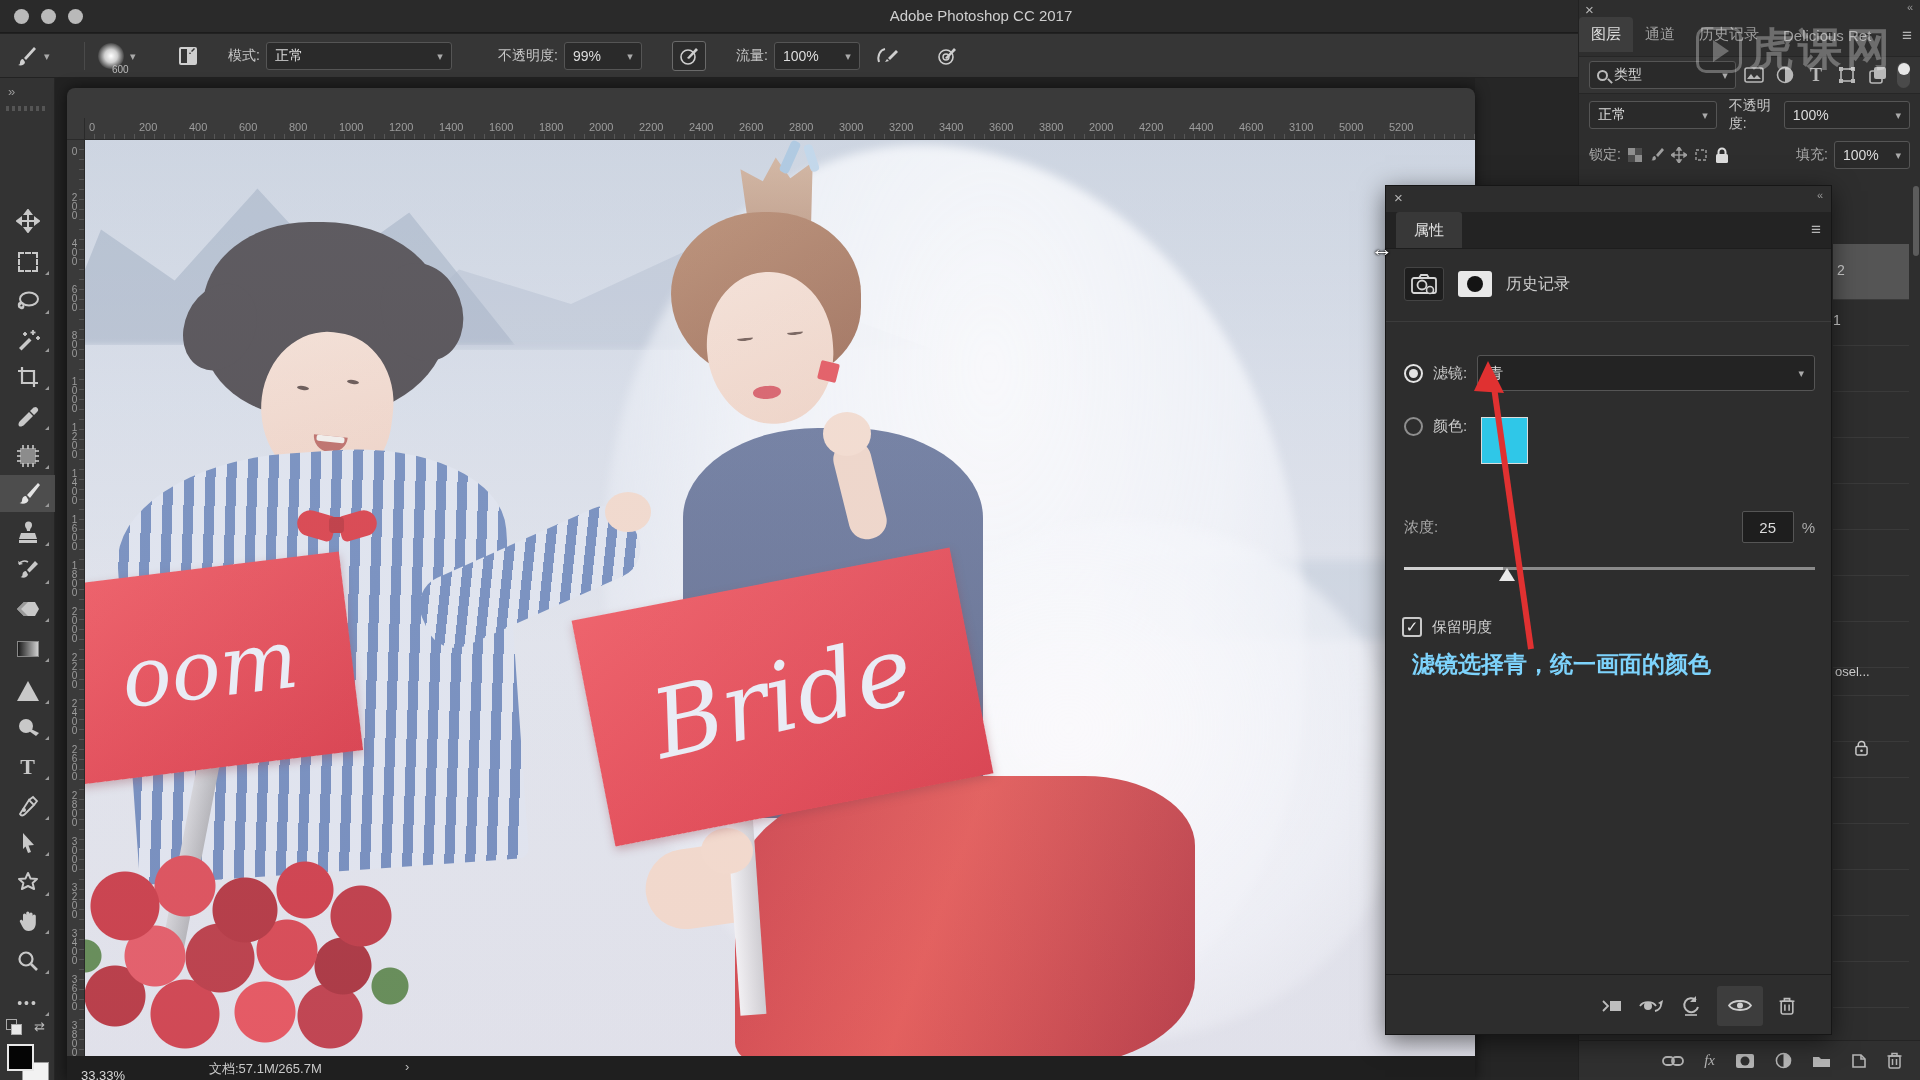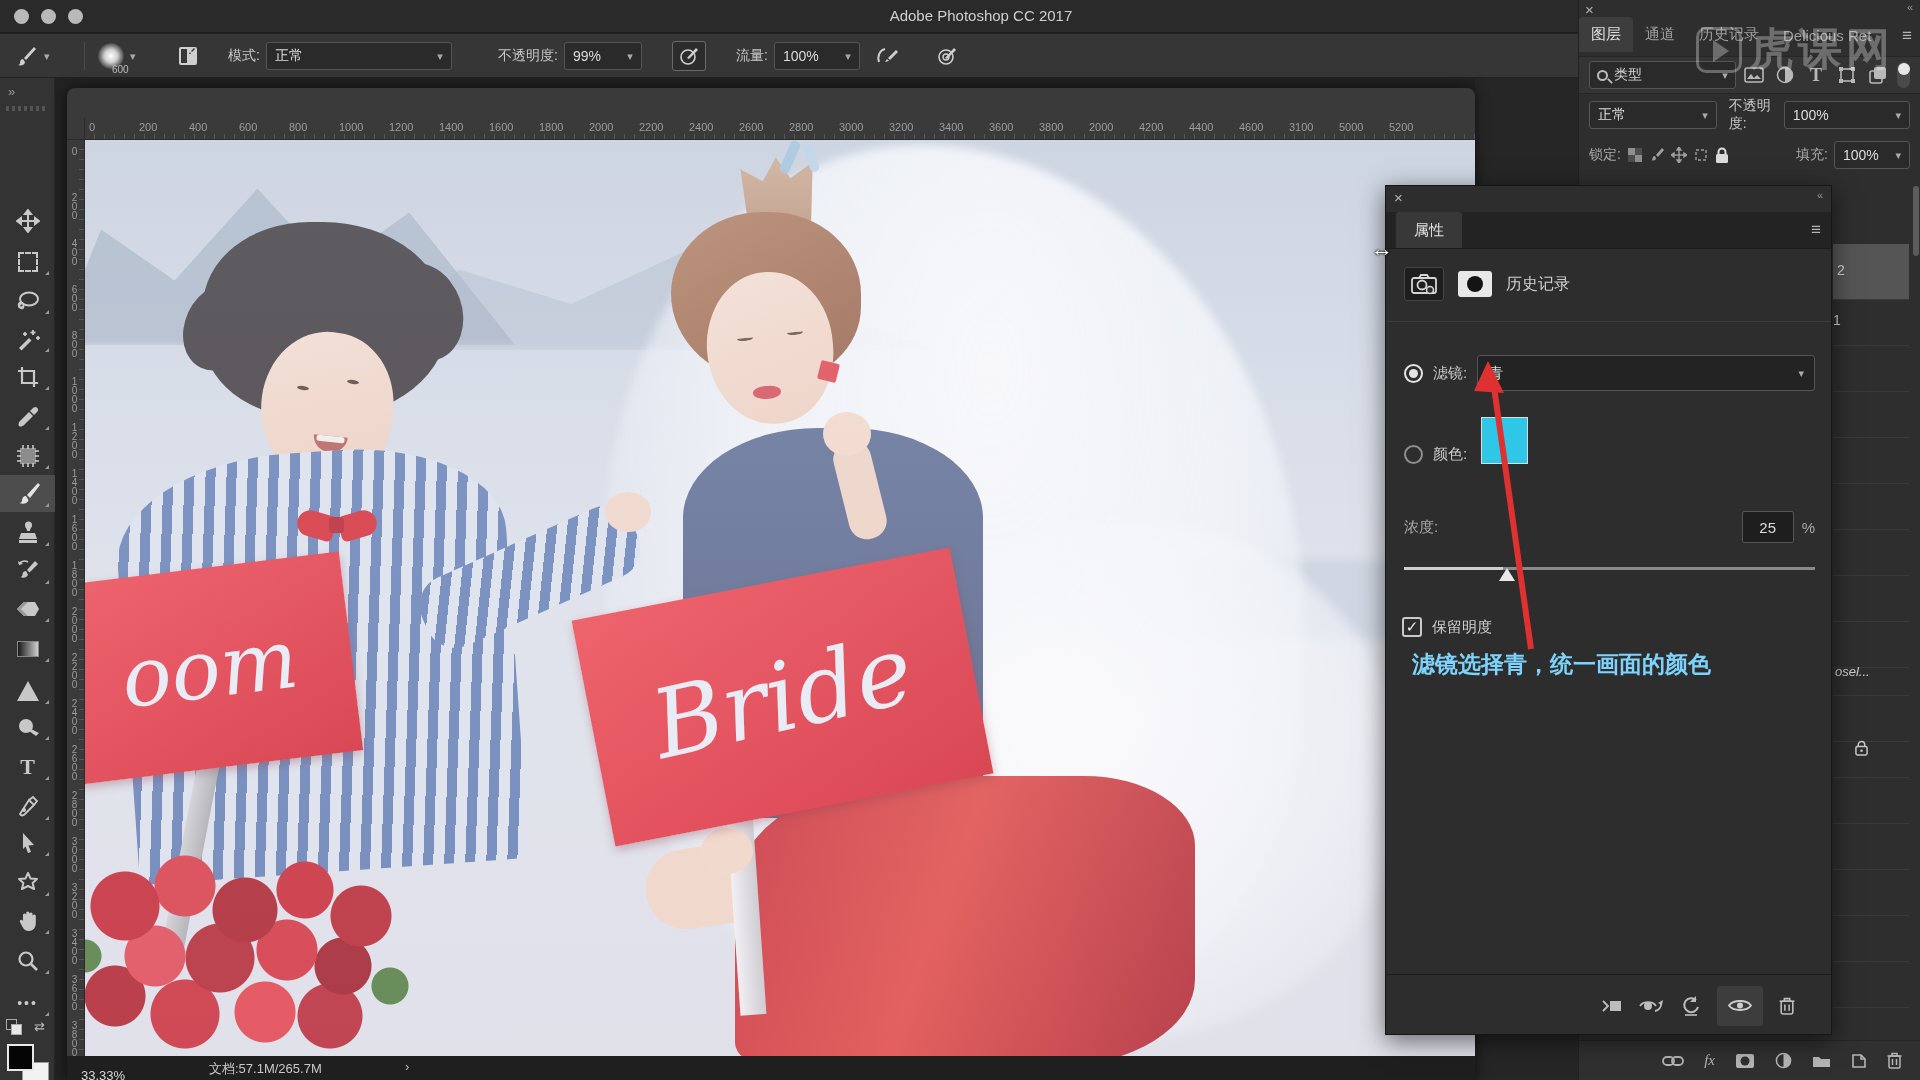--- a/index.html
+++ b/index.html
@@ -192,21 +192,21 @@
   .cam-box { width:40px; height:34px; background:#1e1e1e; border:1px solid #444; border-radius:3px; display:flex; align-items:center; justify-content:center; }
   .mask-ico { width:34px; height:26px; background:#e8e8e8; border-radius:3px; position:relative; }
   .mask-ico::after { content:""; position:absolute; left:9px; top:5px; width:16px; height:16px; border-radius:50%; background:#141414; }
   .adj-title { font-size:16px; color:#cfcfcf; }
   .divider { position:absolute; left:0; top:72px; width:100%; height:1px; background:#3c3c3c; }
   .radio { width:19px; height:19px; border-radius:50%; border:2px solid #8e8e8e; position:relative; flex:none; }
   .radio.sel { border:2px solid #e4e4e4; }
   .radio.sel::after { content:""; position:absolute; left:3px; top:3px; width:9px; height:9px; border-radius:50%; background:#e4e4e4; }
   #filter-line { position:absolute; left:18px; top:106px; width:411px; display:flex; align-items:center; gap:10px; font-size:15px; }
   #filter-dd { flex:1; height:36px; background:#232323; border:1px solid #555; border-radius:3px; display:flex; align-items:center; padding:0 10px; color:#dedede; }
-  #color-line { position:absolute; left:18px; top:168px; display:flex; align-items:flex-end; gap:10px; font-size:15px; }
+  #color-line { position:absolute; left:18px; top:168px; display:flex; align-items:flex-start; gap:10px; font-size:15px; }
   #color-swatch { width:47px; height:47px; border:1px solid #dcdcdc; margin-left:4px; }
   #density-line { position:absolute; left:18px; top:262px; width:411px; display:flex; align-items:center; font-size:15px; color:#a9a9a9; }
   #density-box { margin-left:auto; width:52px; height:32px; background:#1e1e1e; border:1px solid #555; border-radius:2px; color:#dcdcdc; display:flex; align-items:center; justify-content:center; margin-right:8px; }
   #slider { position:absolute; left:18px; top:318px; width:411px; height:3px; background:linear-gradient(90deg,#cfcfcf 0 24%, #8a8a8a 24%); }
   #slider-thumb { position:absolute; left:24%; top:1px; margin-left:-8px; width:0; height:0; border-left:8px solid transparent; border-right:8px solid transparent; border-bottom:13px solid #e9e9e9; }
   #preserve-line { position:absolute; left:16px; top:368px; display:flex; align-items:center; gap:10px; font-size:15px; color:#cfcfcf; }
   .checkbox { width:20px; height:20px; border:2px solid #c9c9c9; border-radius:3px; background:#2d2d2d; color:#f0f0f0; font-size:15px; display:flex; align-items:center; justify-content:center; }
   #annotation { position:absolute; left:26px; top:400px; font-size:23px; font-weight:bold; }
   #arrow-svg { position:absolute; left:80px; top:110px; pointer-events:none; }
   #props-foot { position:absolute; left:0; top:788px; width:100%; height:62px; border-top:1px solid #1d1d1d; display:flex; align-items:center; justify-content:flex-end; gap:16px; padding:0 36px; color:#bdbdbd; }
@@ -679,21 +679,21 @@
   <div id="layers-sliver">
     <div class="lrow sel" style="top:66px; height:56px; padding:18px 0 0 4px;"><span>2</span></div>
     <div class="lrow" style="top:122px; height:46px; padding:12px 0 0 0;"><span>1</span></div>
     <div class="lrow" style="top:168px; height:46px;"></div>
     <div class="lrow" style="top:214px; height:46px;"></div>
     <div class="lrow" style="top:260px; height:46px;"></div>
     <div class="lrow" style="top:306px; height:46px;"></div>
     <div class="lrow" style="top:352px; height:46px;"></div>
     <div class="lrow" style="top:398px; height:46px;"></div>
     <div class="lrow" style="top:444px; height:46px;"></div>
-    <div class="lrow" style="top:472px; height:46px; padding:14px 0 0 2px; font-size:13px;font-style:italic;"><span>osel...</span></div>
+    <div class="lrow" style="top:472px; height:46px; padding:14px 0 0 2px; font-size:13px;"><span>osel...</span></div>
     <div class="lrow" style="top:518px; height:46px;"></div>
     <div class="lrow" style="top:548px; height:52px; padding:14px 0 0 22px;">
       <svg width="13" height="16" viewBox="0 0 14 17">
           <rect x="1" y="7" width="12" height="9" rx="1.5" fill="none" stroke="#c9c9c9" stroke-width="1.6"></rect>
           <path d="M3.5 7 V5 a3.5 3.5 0 0 1 7 0 V7" fill="none" stroke="#c9c9c9" stroke-width="1.6"></path>
           <circle cx="7" cy="11.5" r="1.4" fill="#c9c9c9"></circle>
         </svg>
     </div>
     <div class="lrow" style="top:600px; height:46px;"></div>
     <div class="lrow" style="top:646px; height:46px;"></div>

